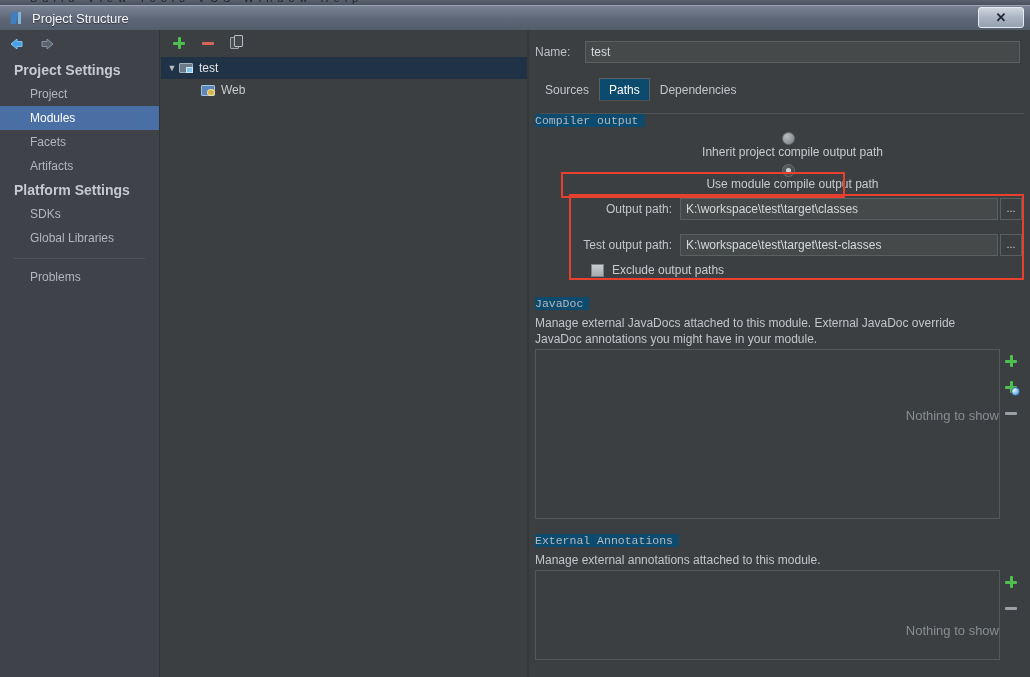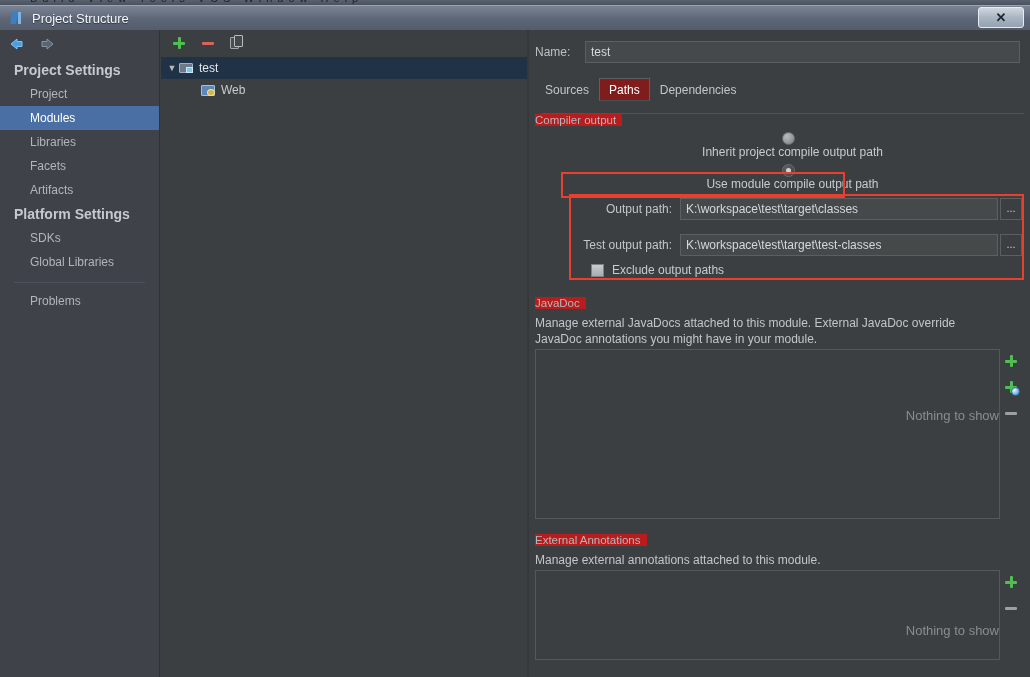--- a/index.html
+++ b/index.html
@@ -115,31 +115,31 @@
     flex: 1; height: 22px; background: #45494a; border: 1px solid #5a5f61;
     color: #d6d9dc; font-size: 12px; font-family: "Liberation Sans", sans-serif;
     padding: 0 5px; line-height: 20px;
   }
   .tabs { display: flex; height: 23px; margin: 12px 0 0 6px; position: relative; }
   .tab {
     padding: 0 9px; height: 23px; line-height: 22px; font-size: 12px;
     color: #c2c6ca; border: 1px solid transparent; cursor: pointer;
   }
   .tab.active {
-    background: #7f1d1d; border: 1px solid #5b6063; border-bottom-color: #4b4f51;
+    background: #0c4a6e; border: 1px solid #5b6063; border-bottom-color: #4b4f51;
     color: #ffffff;
   }
   .tabs-underline {
     position: absolute; left: 6px; right: 6px; top: 35px; height: 1px; background: #4f5356;
   }
 
   .group { margin: 12px 8px 0 6px; position: relative; }
   .group-title {
-    position: absolute; left: 0; top: -7px; background: #b91c1c;
-    padding-right: 6px; font-size: 11.5px; color: #b4b8bc;
+    position: absolute; left: 0; top: -7px; background: #0c4a6e;
+    padding-right: 6px; font-size: 11.5px; color: #b4b8bc; font-family: Liberation Mono, monospace;
   }
   .group-line {
     border-top: 1px solid #50545700; height: 1px;
     background: linear-gradient(to right, transparent 0 96px, #4f5356 96px);
   }
   .group.jd .group-line { background: linear-gradient(to right, transparent 0 58px, #4f5356 58px); }
   .group.ea .group-line { background: linear-gradient(to right, transparent 0 115px, #4f5356 115px); }
 
   .radio-row { display: flex; align-items: center; height: 22px; margin-left: 28px; font-size: 12px; color: #c7cbcf; cursor: pointer; flex-direction: column; }
   .radio {
@@ -254,21 +254,20 @@
         <div class="arrow">
           <svg width="18" height="16" viewBox="0 0 18 16">
             <path d="M9 3 L15 8 L9 13 L9 10.5 L4 10.5 L4 5.5 L9 5.5 Z" fill="#5a6470" stroke="#8a949f" stroke-width="1"></path>
           </svg>
         </div>
       </div>
 
       <div class="sec-head">Project Settings</div>
       <div class="side-item">Project</div>
       <div class="side-item sel">Modules</div>
-      <div class="side-item">Libraries</div>
       <div class="side-item">Facets</div>
       <div class="side-item">Artifacts</div>
 
       <div class="sec-head">Platform Settings</div>
       <div class="side-item">SDKs</div>
       <div class="side-item">Global Libraries</div>
 
       <div class="side-sep"></div>
 
       <div class="side-item">Problems</div>

